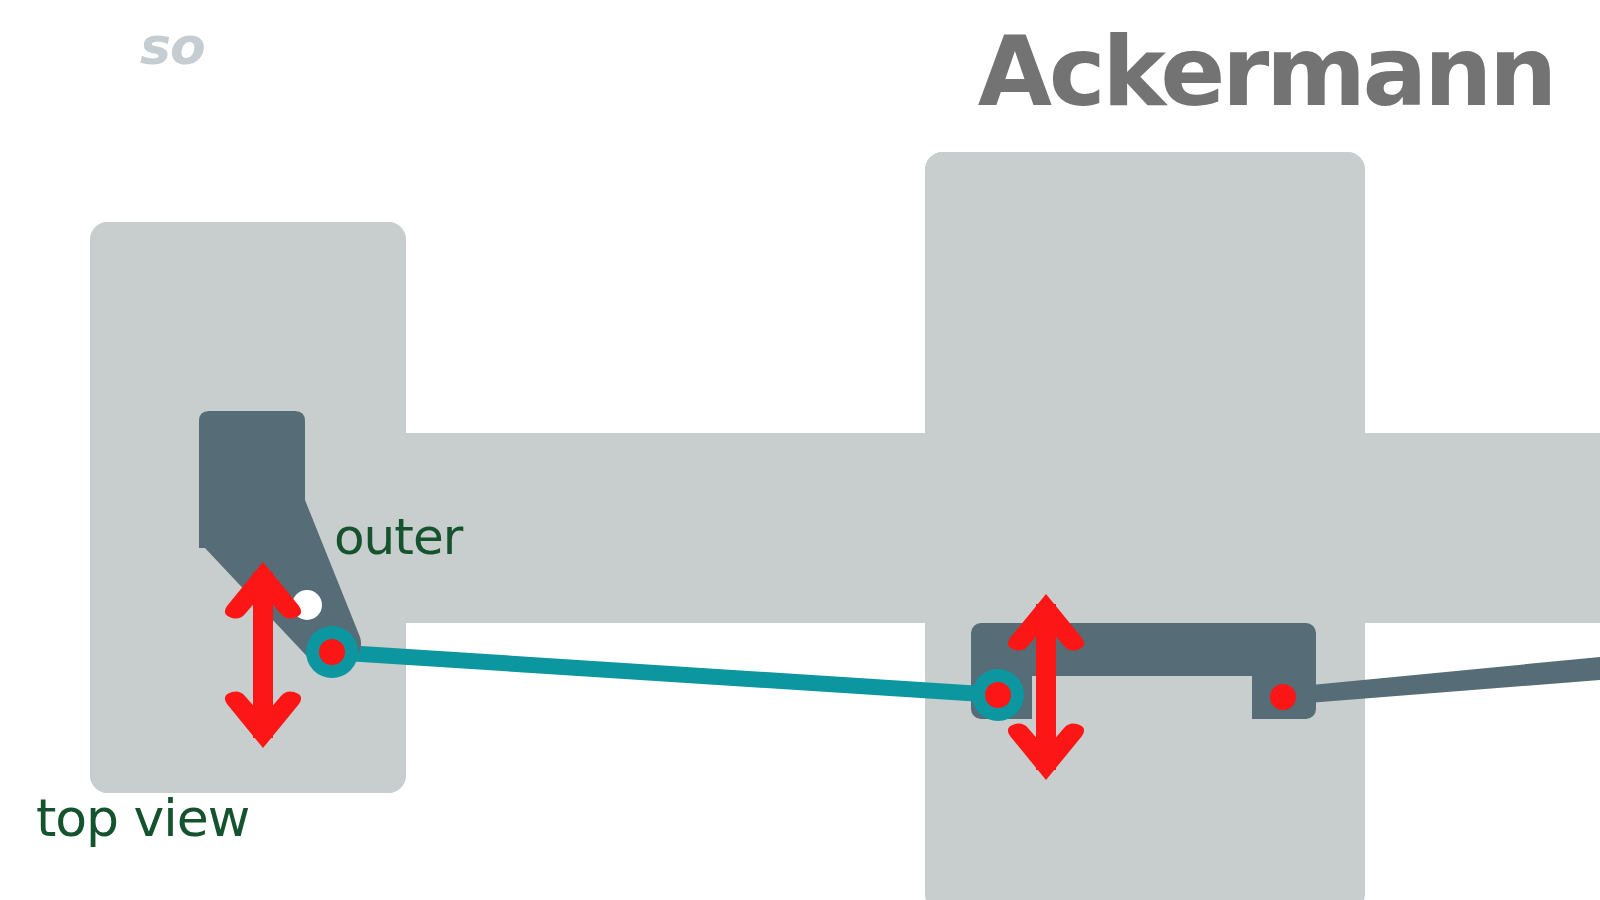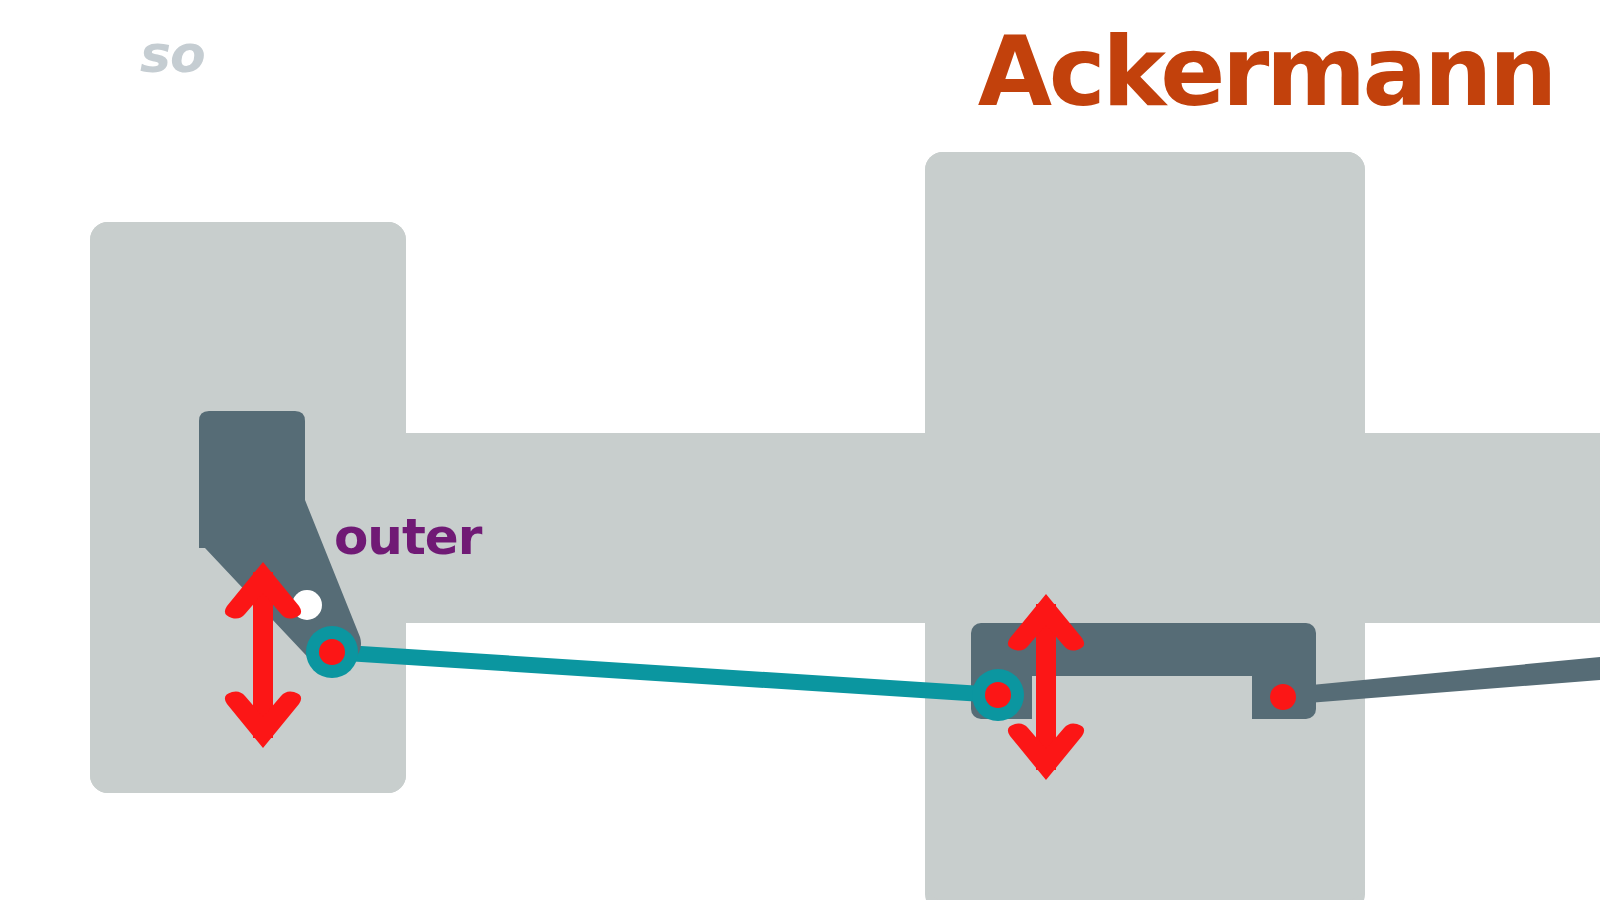--- a/index.html
+++ b/index.html
@@ -22,21 +22,21 @@
     position: absolute;
     left: 0;
     top: 0;
     width: 1600px;
     height: 900px;
     display: block;
   }
   .logo {
     position: absolute;
     left: 0px;
-    top: 12px;
+    top: 4px;
     width: 260px;
     height: 130px;
     pointer-events: none;
   }
   .logo-line {
     position: absolute;
     font-family: "DejaVu Sans", sans-serif;
     font-weight: 900;
     font-style: italic;
     color: #c5cdd2;
@@ -55,29 +55,29 @@
     font-size: 62px;
   }
   .page-title {
     position: absolute;
     right: 46px;
     top: 24px;
     font-family: "DejaVu Sans", sans-serif;
     font-weight: 900;
     font-size: 96px;
     line-height: 1;
-    color: #c2410c;
+    color: #737373;
     letter-spacing: -0.035em;
     white-space: nowrap;
   }
   .diagram-label {
     position: absolute;
     font-family: "DejaVu Sans", sans-serif;
-    font-weight: 700;
-    color: #701a75;
+    font-weight: 400;
+    color: #14532d;
     line-height: 1;
     letter-spacing: -0.02em;
     white-space: nowrap;
   }
   .label-outer {
     left: 334px;
     top: 512px;
     font-size: 50px;
   }
   .label-inner {
@@ -177,14 +177,15 @@
 
   </svg>
 
   <div class="logo">
     <div class="logo-line logo-so">so</div>
   </div>
 
   <div class="page-title">Ackermann</div>
 
   <div class="diagram-label label-outer">outer</div>
+  <div class="diagram-label label-topview">top view</div>
 
 </div>
 
 </body></html>

